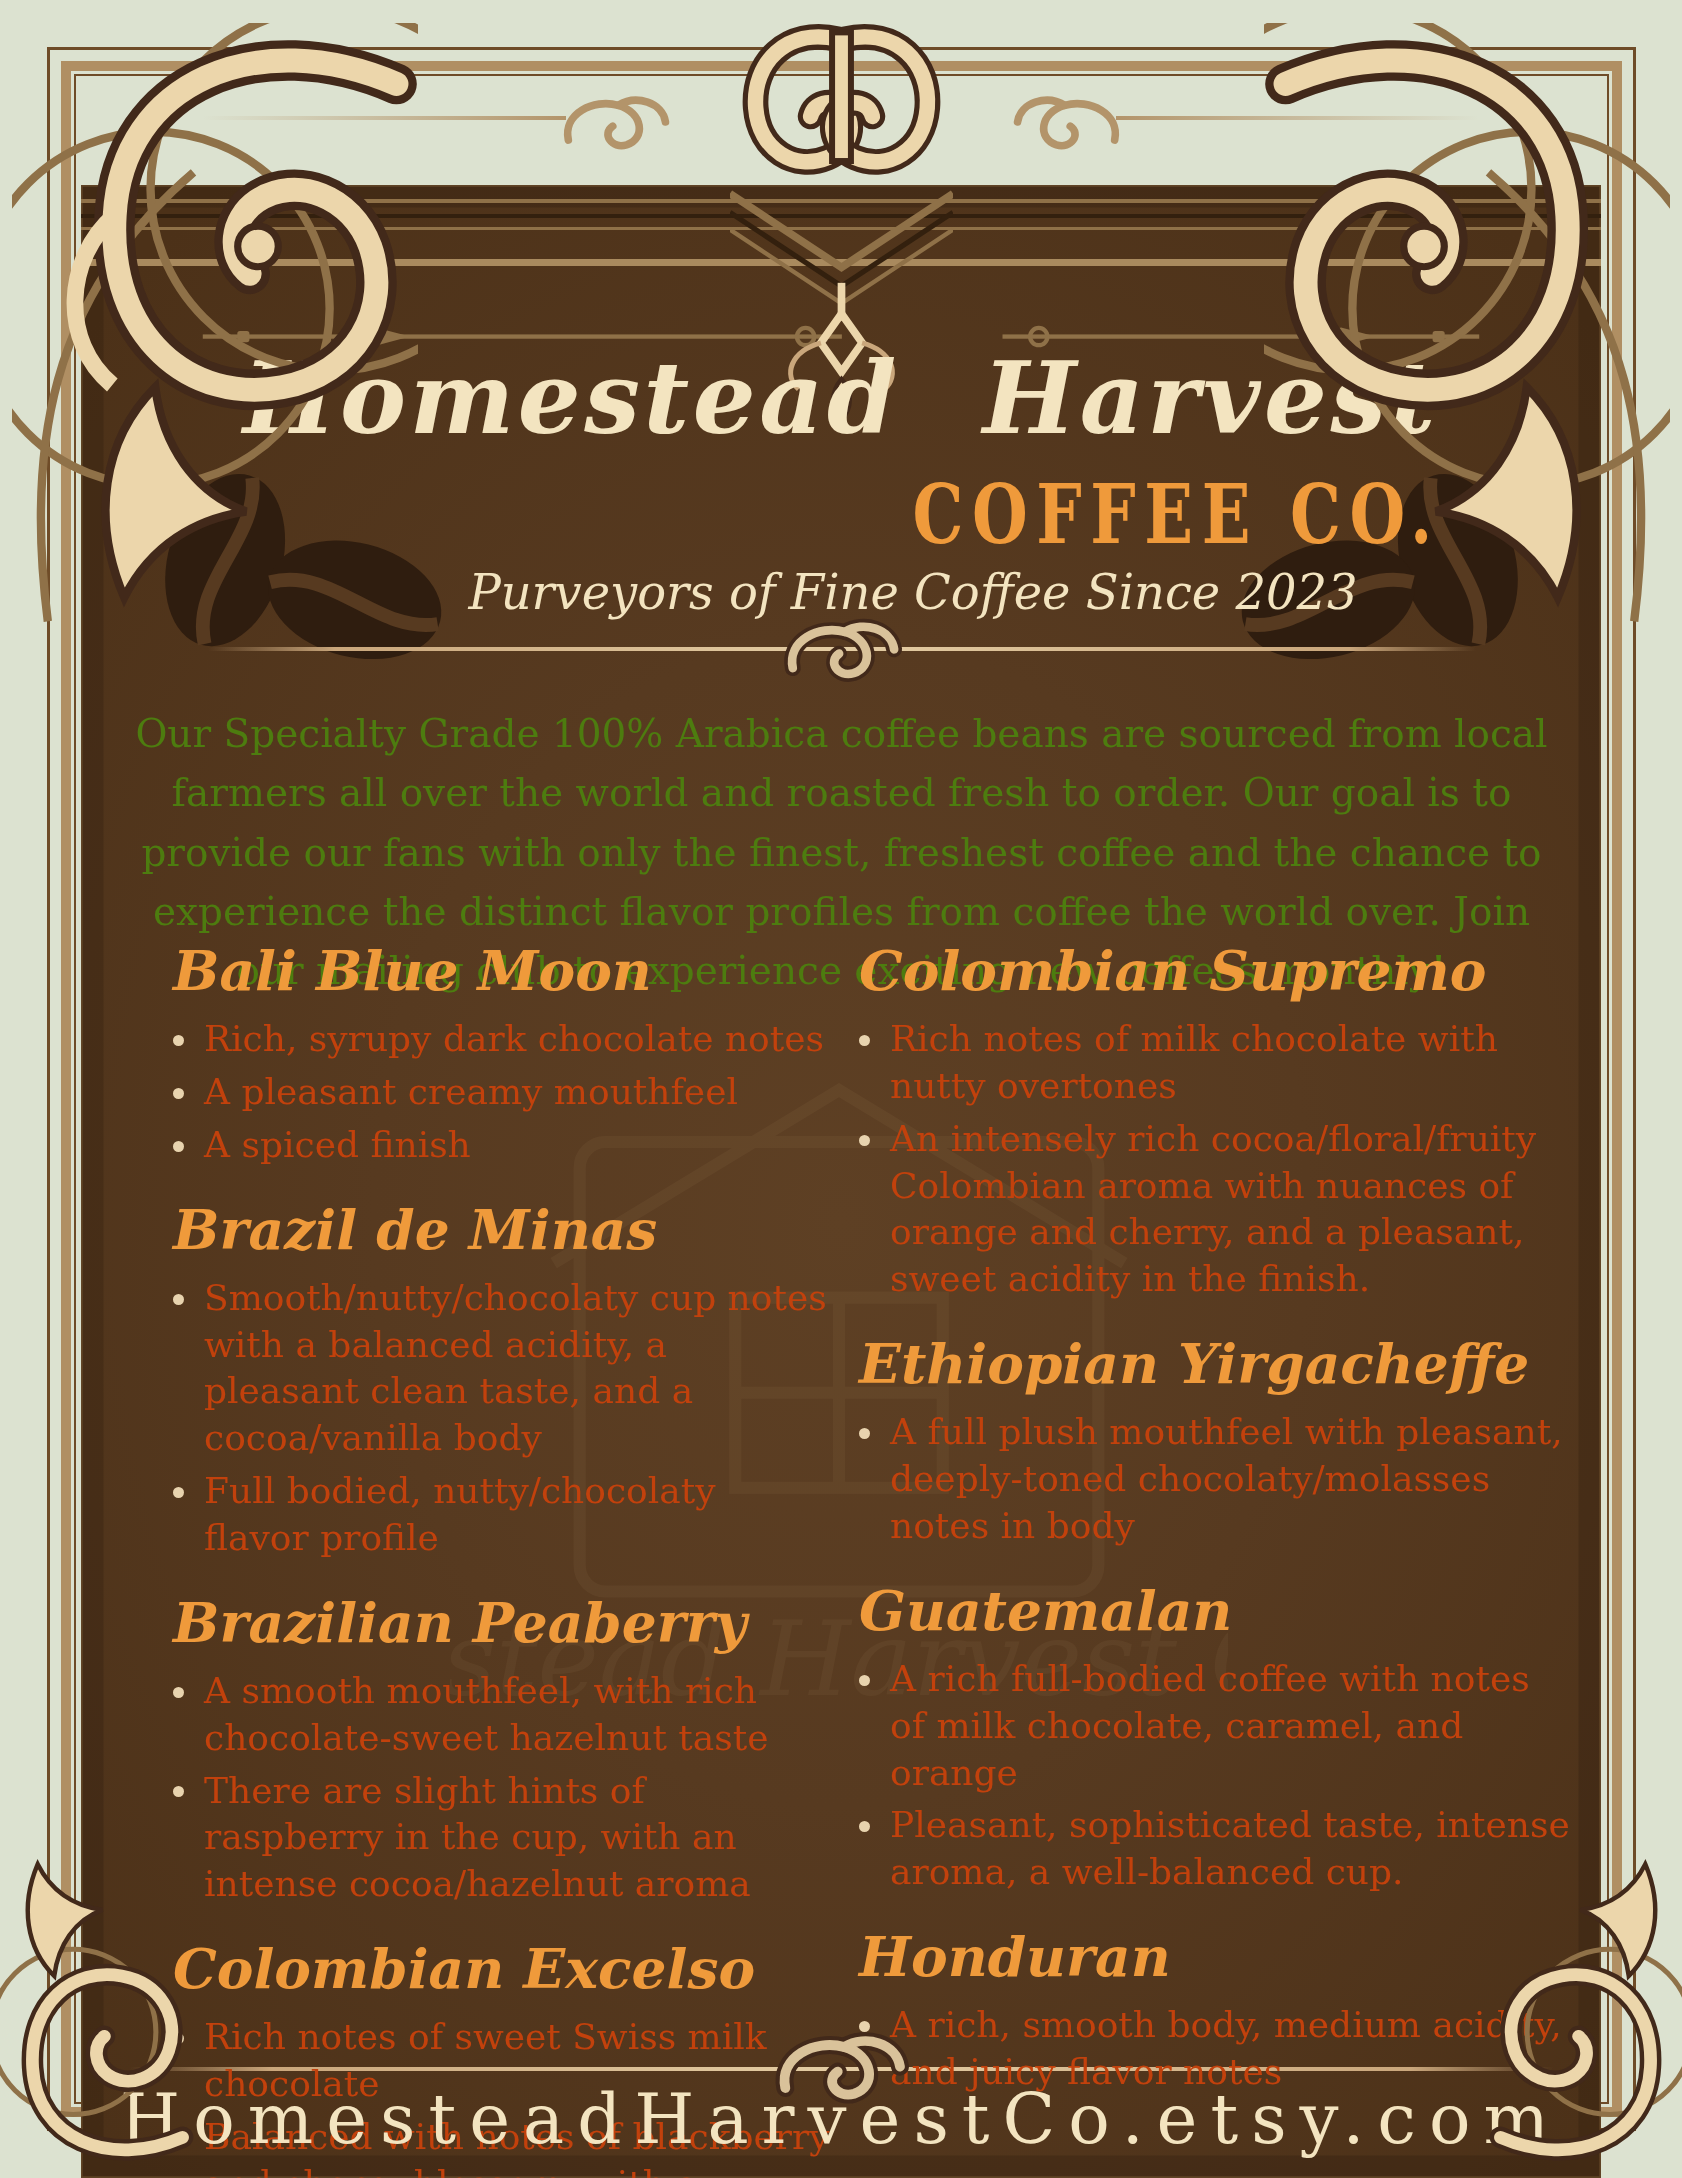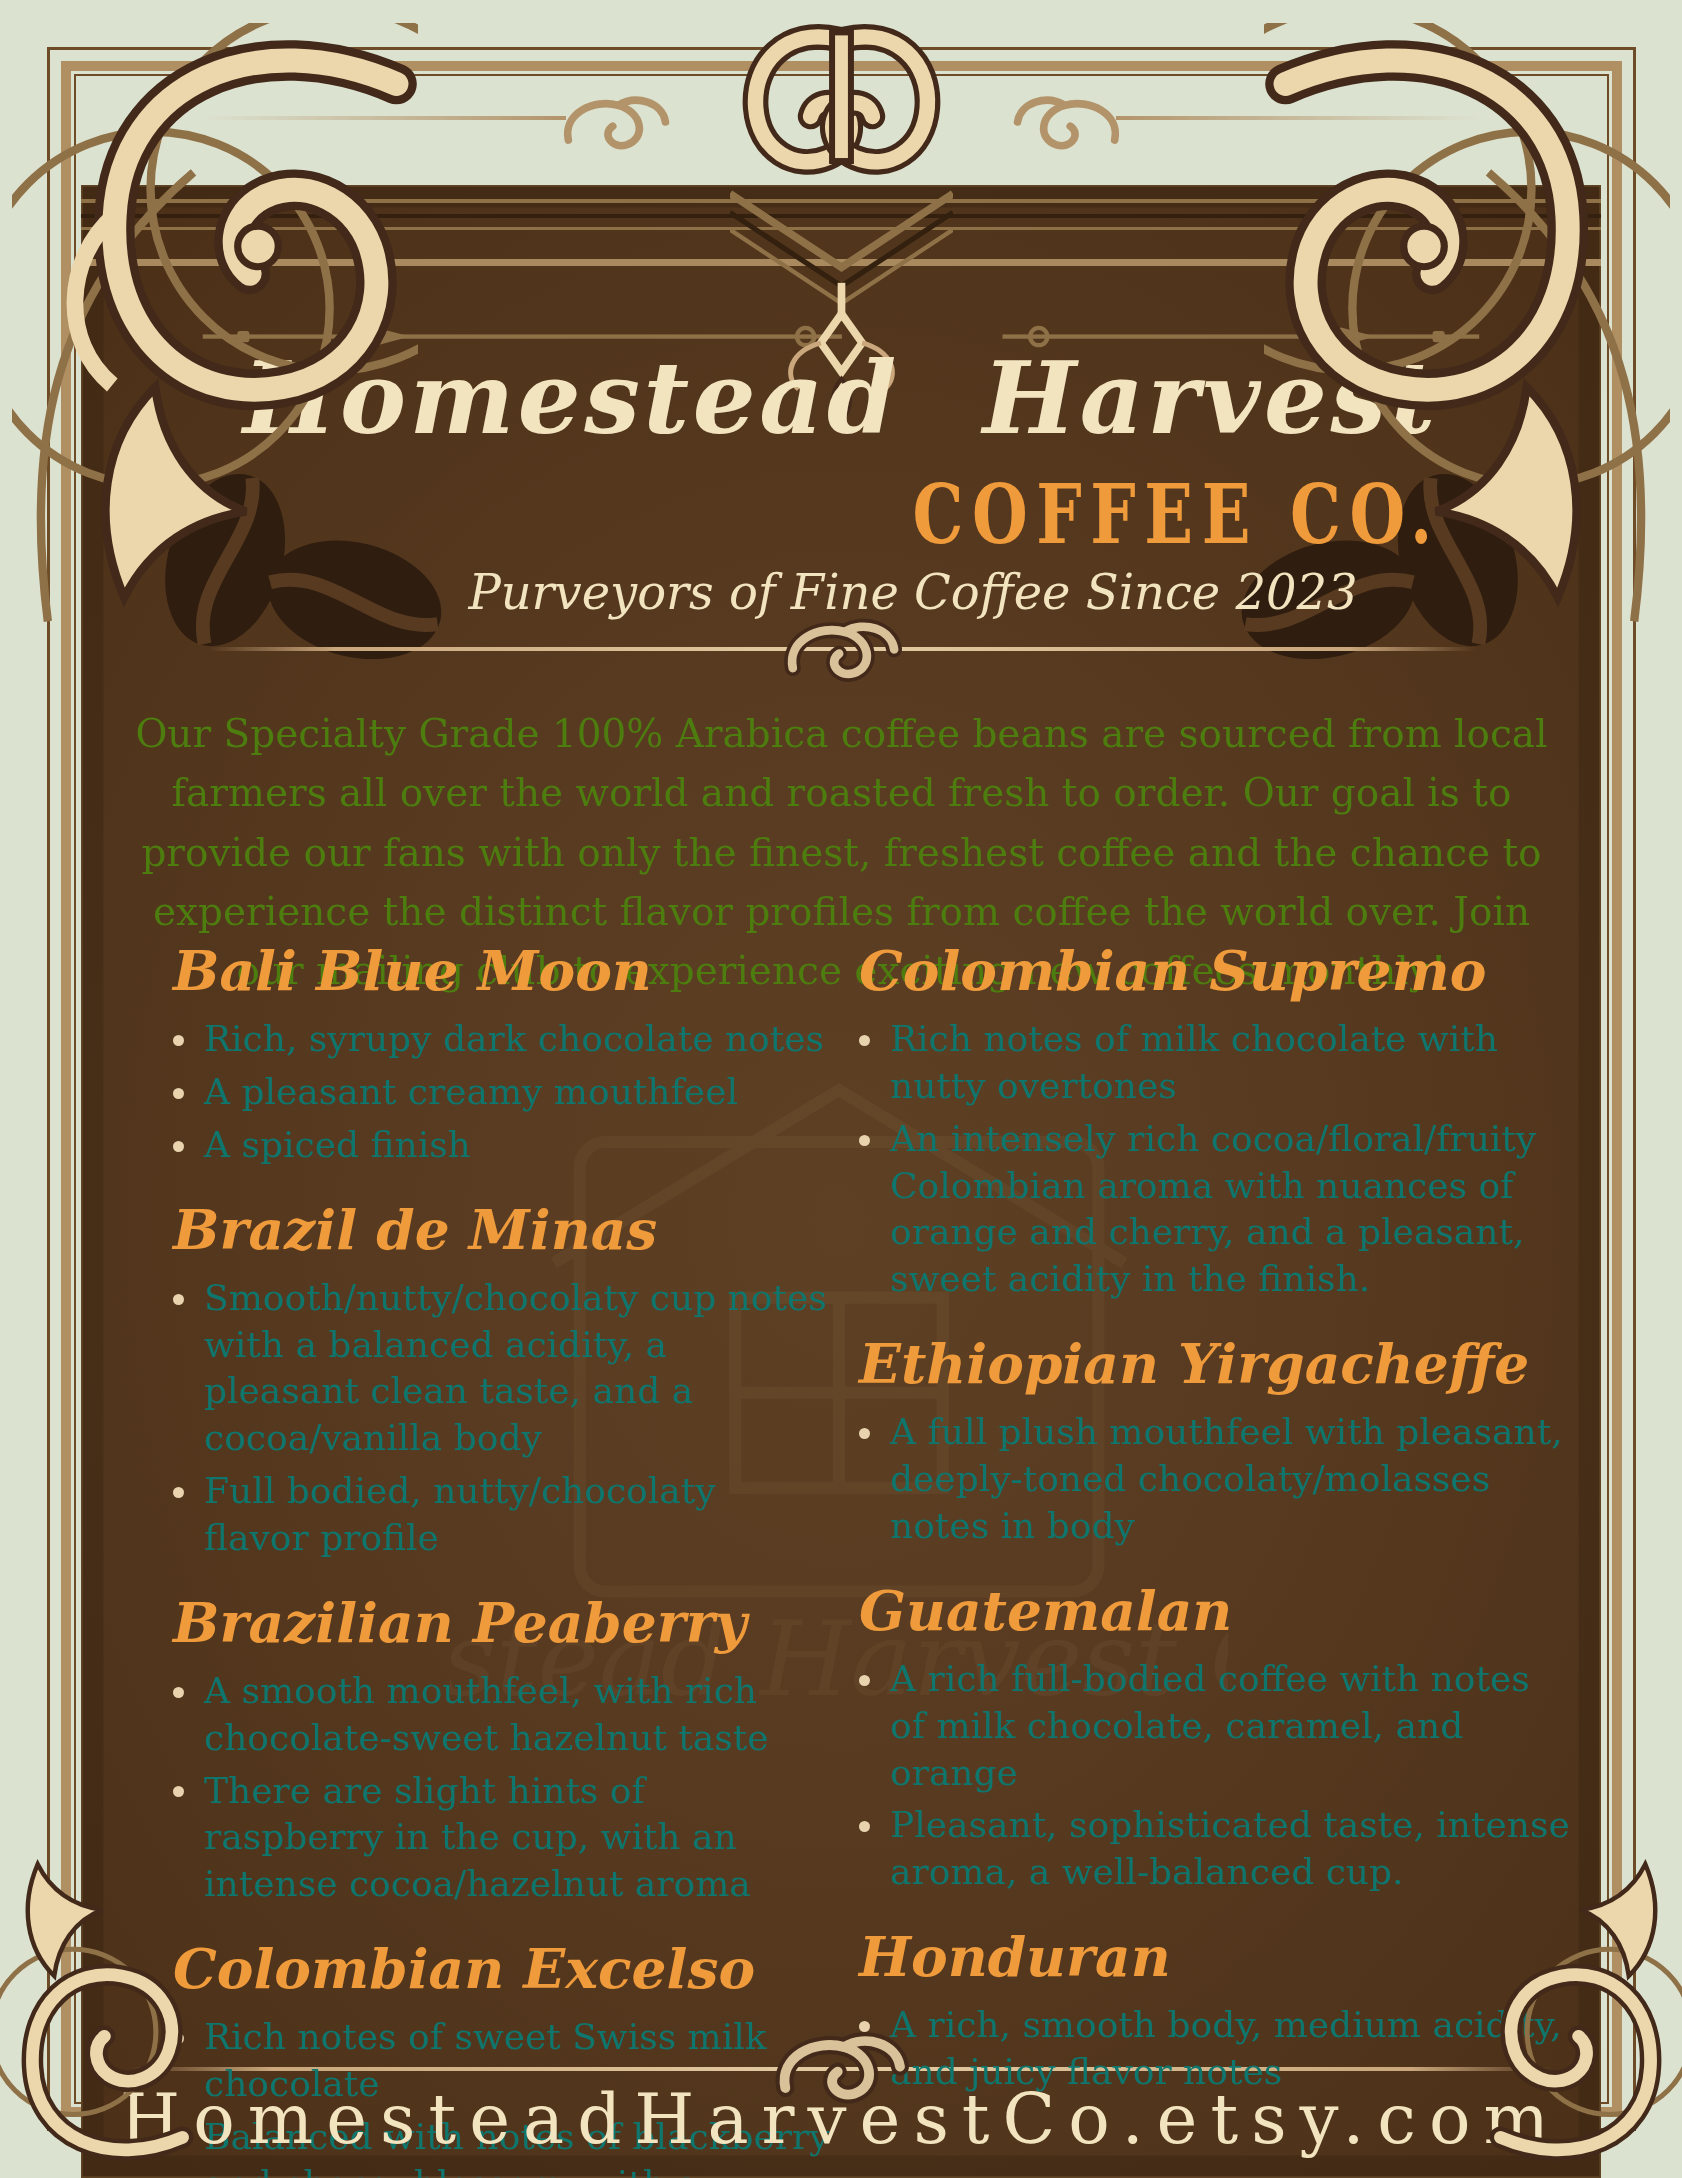--- a/index.html
+++ b/index.html
@@ -66,21 +66,21 @@
     font-size:39px;line-height:1.52;color:#4d7c0f;}
 
   
   .menu-col{position:absolute;top:939px;z-index:5;}
   .menu-col.left{left:154px;width:676px;}
   .menu-col.right{left:840px;width:735px;}
   .coffee-name{margin:29px 0 14px 19px;font-style:italic;font-weight:700;font-size:55px;
     color:var(--accent,#ef9a3b);line-height:1.15;}
   .coffee:first-child .coffee-name{margin-top:0;}
   ul.notes{list-style:none;margin:0;padding:0 0 0 50px;}
-  ul.notes li{position:relative;margin:6px 0;font-size:36px;line-height:1.3;color:#0f766e;}
+  ul.notes li{position:relative;margin:6px 0;font-size:36px;line-height:1.3;color:#c2410c;}
   ul.notes li::before{content:"";position:absolute;left:-31px;top:0.52em;width:11.2px;height:11.2px;
     border-radius:50%;background:#e8d3ae;}
 
   
   .watermark{position:absolute;left:450px;top:1038px;width:778px;height:891px;z-index:3;opacity:.05;}
 
   
   .site-url{position:absolute;left:81px;top:2079px;width:1520px;z-index:5;text-align:center;
     font-size:69px;letter-spacing:13px;color:#f3e4c0;}
 </style>

